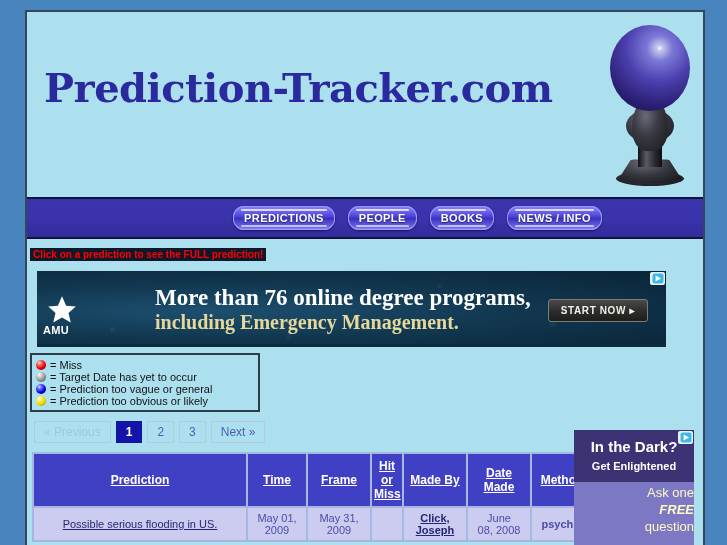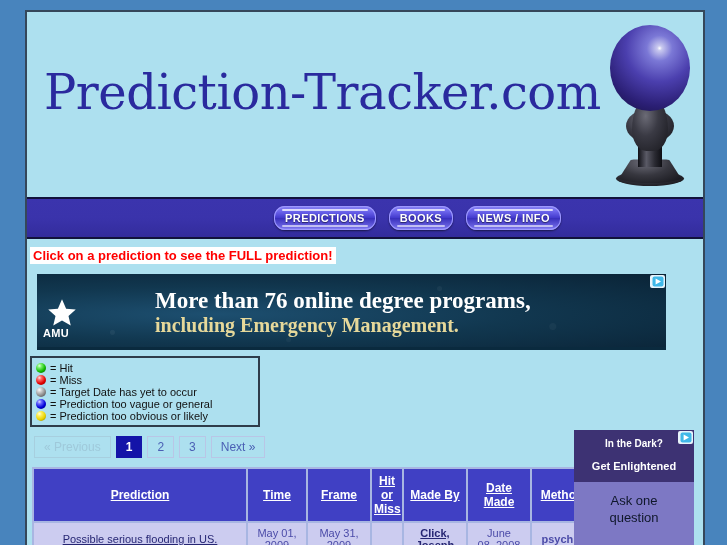--- a/index.html
+++ b/index.html
@@ -35,24 +35,25 @@
   #header-band {
     position: relative;
     height: 185px;
     background: #ade0ef;
   }
   #logo-wordmark {
     position: absolute;
     left: 17px;
     top: 52px;
     font-family: "DejaVu Serif", serif;
-    font-size: 48px;
+    font-size: 40px;
     color: #2a2a9e;
     letter-spacing: -0.5px;
     white-space: nowrap;
+    font-weight: bold;
   }
   #crystal-ball {
     position: absolute;
     left: 575px;
     top: 13px;
     width: 95px;
     height: 168px;
   }
   .ball-sphere {
     position: absolute;
@@ -164,23 +165,23 @@
     background: rgba(255,255,255,0.6);
     border-radius: 1px;
   }
 
   
   #notice-wrap {
     padding: 8px 0 6px 3px;
   }
   #notice-text {
     display: inline-block;
-    background: #ffffff;
+    background: #0f172a;
     color: #ff0000;
-    font-size: 13px;
+    font-size: 10px;
     font-weight: bold;
     padding: 1px 3px;
     white-space: nowrap;
   }
 
   
   #banner-ad {
     position: relative;
     margin: 4px 0 0 10px;
     width: 629px;
@@ -400,37 +401,37 @@
   #side-ad-bot {
     height: 75px;
     background: #7d78c4;
     position: relative;
   }
   #side-title1 {
     position: absolute;
     left: 0; right: 0; top: 8px;
     text-align: center;
     color: #ffffff;
-    font-size: 10px;
+    font-size: 15px;
     font-weight: bold;
     white-space: nowrap;
   }
   #side-title2 {
     position: absolute;
     left: 0; right: 0; top: 30px;
     text-align: center;
     color: #ffffff;
     font-size: 11px;
     font-weight: bold;
     white-space: nowrap;
   }
   #side-body {
-    padding-top: 10px;
-    text-align: center;
-    color: #0f172a;
+    padding-top: 2px;
+    text-align: right;
+    color: #fef9c3;
     font-size: 13px;
     line-height: 17px;
   }
   #side-body .em { font-style: italic; font-weight: bold; }
 </style>
 </head>
 <body>
 
 <div id="page-frame">
 
@@ -444,20 +445,23 @@
       <div class="ball-stem"></div>
       <div class="ball-sphere"></div>
     </div>
   </div>
 
   <div id="nav-bar">
     <div class="nav-btn">
       <span class="nav-label">PREDICTIONS</span>
     </div>
     <div class="nav-btn">
+      <span class="nav-label">PEOPLE</span>
+    </div>
+    <div class="nav-btn">
       <span class="nav-label">BOOKS</span>
     </div>
     <div class="nav-btn">
       <span class="nav-label">NEWS / INFO</span>
     </div>
   </div>
 
   <div id="notice-wrap">
     <span id="notice-text">Click on a prediction to see the FULL prediction!</span>
   </div>
@@ -467,34 +471,31 @@
 
     <div id="amu-logo">
       <svg id="amu-star" viewBox="0 0 24 24">
         <polygon points="12,1 15.3,8.5 23,9.2 17.2,14.4 19,22 12,18 5,22 6.8,14.4 1,9.2 8.7,8.5" fill="#ffffff"></polygon>
       </svg>
     </div>
     <div id="amu-abbrev">AMU</div>
 
     <div id="banner-line1">More than 76 online degree programs,</div>
     <div id="banner-line2">including Emergency Management.</div>
+    <div id="banner-cta">START NOW ▸</div>
 
     <div class="adchoices">
       <svg width="12" height="11" viewBox="0 0 12 11">
         <rect x="0.5" y="0.5" width="11" height="10" rx="2" fill="#3fb8e8"></rect>
         <polygon points="3.6,2.6 9,5.5 3.6,8.4" fill="#ffffff"></polygon>
       </svg>
     </div>
   </div>
 
   <div id="legend-box">
-    <div class="legend-row">
-      <span class="bullet sphere-green"></span>
-      <span class="legend-text">= Hit</span>
-    </div>
     <div class="legend-row">
       <span class="bullet sphere-red"></span>
       <span class="legend-text">= Miss</span>
     </div>
     <div class="legend-row">
       <span class="bullet sphere-grey"></span>
       <span class="legend-text">= Target Date has yet to occur</span>
     </div>
     <div class="legend-row">
       <span class="bullet sphere-blue"></span>
@@ -584,18 +585,19 @@
       <div class="adchoices">
         <svg width="12" height="11" viewBox="0 0 12 11">
           <rect x="0.5" y="0.5" width="11" height="10" rx="2" fill="#3fb8e8"></rect>
           <polygon points="3.6,2.6 9,5.5 3.6,8.4" fill="#ffffff"></polygon>
         </svg>
       </div>
     </div>
     <div id="side-ad-bot">
       <div id="side-body">
         <div>Ask one</div>
+        <div class="em">FREE</div>
         <div>question</div>
       </div>
     </div>
   </div>
 
 </div>
 
 </body></html>

